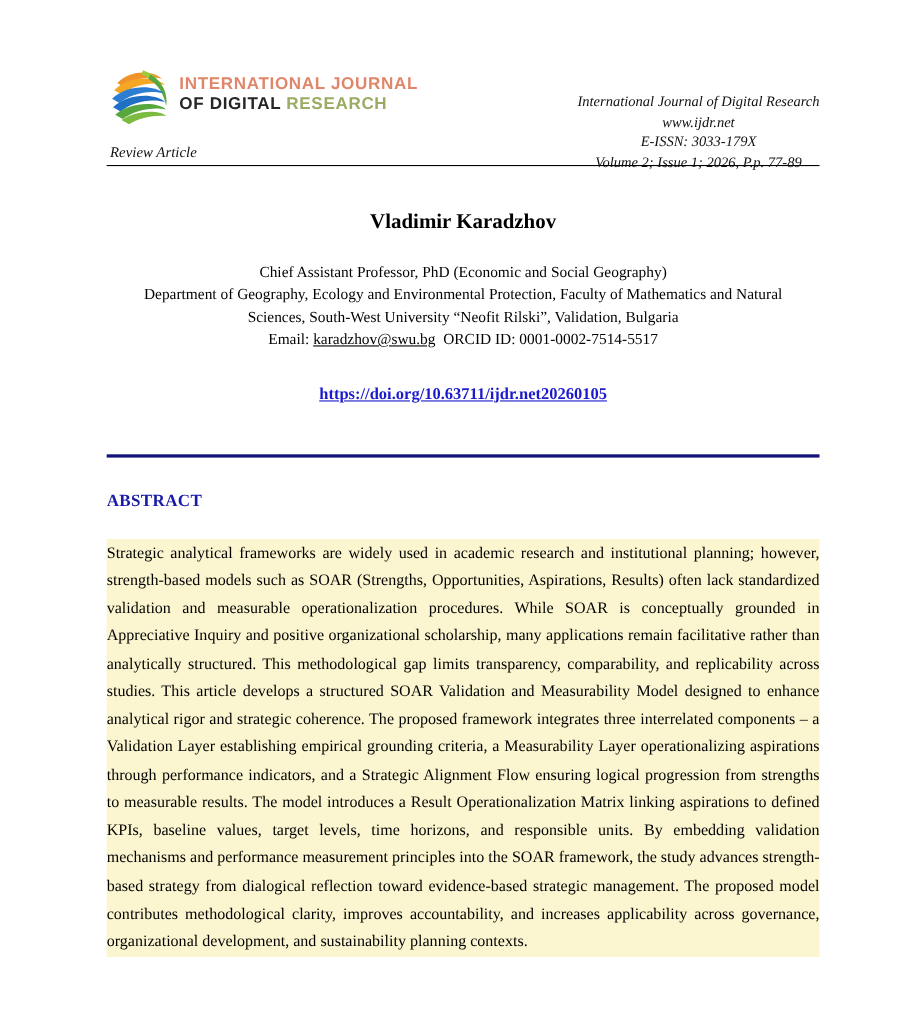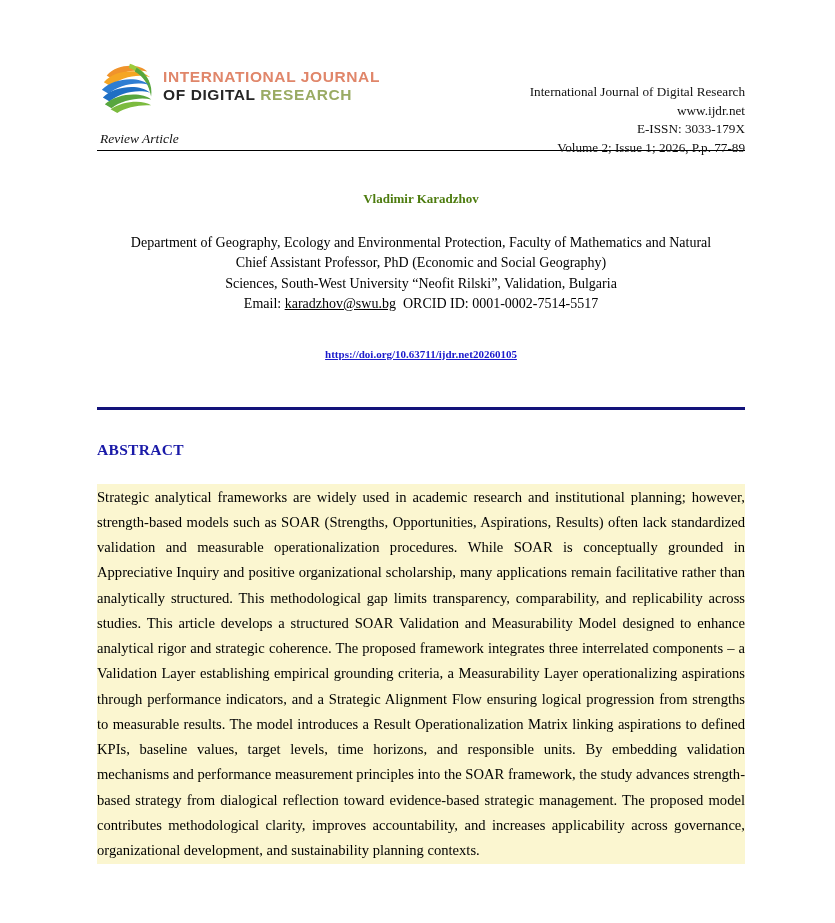--- a/index.html
+++ b/index.html
@@ -61,21 +61,22 @@
   .logo-line2 {
     font-size: 15.5px;
   }
   .logo-line2 .dark { color: #262626; }
   .logo-line2 .green { color: #9aab63; }
 
   .journal-meta {
     position: absolute;
     right: 0;
     top: 25px;
-    text-align: right;
+    text-align: center;
+    font-style: italic;
     font-size: 13.2px;
     line-height: 1.42;
     color: #111111;
     white-space: nowrap;
   }
 
   .review-article {
     position: absolute;
     left: 3px;
     bottom: 3px;
@@ -96,42 +97,42 @@
     margin: 56px 0 0 0;
     text-align: center;
     font-size: 27.5px;
     font-weight: bold;
     color: #1a1aa8;
     letter-spacing: 0.1px;
   }
   .author {
     margin: 40px 0 0 0;
     text-align: center;
-    font-size: 13px;
-    font-weight: bold;
-    color: #4d7c0f;
+    font-size: 19px;
+    font-weight: bold;
+    color: #000000;
   }
   .affiliation {
     margin: 26px 0 0 0;
     text-align: center;
     font-size: 14px;
     line-height: 1.46;
     color: #000000;
   }
   .affil-line { display: block; }
   .email-link {
     color: #000000;
     text-decoration: underline;
   }
   .doi-wrap {
     margin: 29px 0 0 0;
     text-align: center;
   }
   .doi-link {
-    font-size: 11px;
+    font-size: 15px;
     font-weight: bold;
     color: #1a1acc;
     text-decoration: underline;
   }
 
   .rule-thick {
     border: 0;
     border-top: 3px solid #13137a;
     margin: 45px 0 0 0;
     width: 648px;
@@ -195,22 +196,22 @@
 
       <div class="review-article">Review Article</div>
     </div>
 
     <hr class="rule-thin">
 
 
     <div class="author">Vladimir Karadzhov</div>
 
     <div class="affiliation">
+      <span class="affil-line">Chief Assistant Professor, PhD (Economic and Social Geography)</span>
       <span class="affil-line">Department of Geography, Ecology and Environmental Protection, Faculty of Mathematics and Natural</span>
-      <span class="affil-line">Chief Assistant Professor, PhD (Economic and Social Geography)</span>
       <span class="affil-line">Sciences, South-West University “Neofit Rilski”, Validation, Bulgaria</span>
       <span class="affil-line"><span>Email:</span> <a class="email-link" href="#">karadzhov@swu.bg</a>&nbsp; <span>ORCID ID: 0001-0002-7514-5517</span></span>
     </div>
 
     <div class="doi-wrap">
       <a class="doi-link" href="#">https://doi.org/10.63711/ijdr.net20260105</a>
     </div>
 
     <hr class="rule-thick">
 

